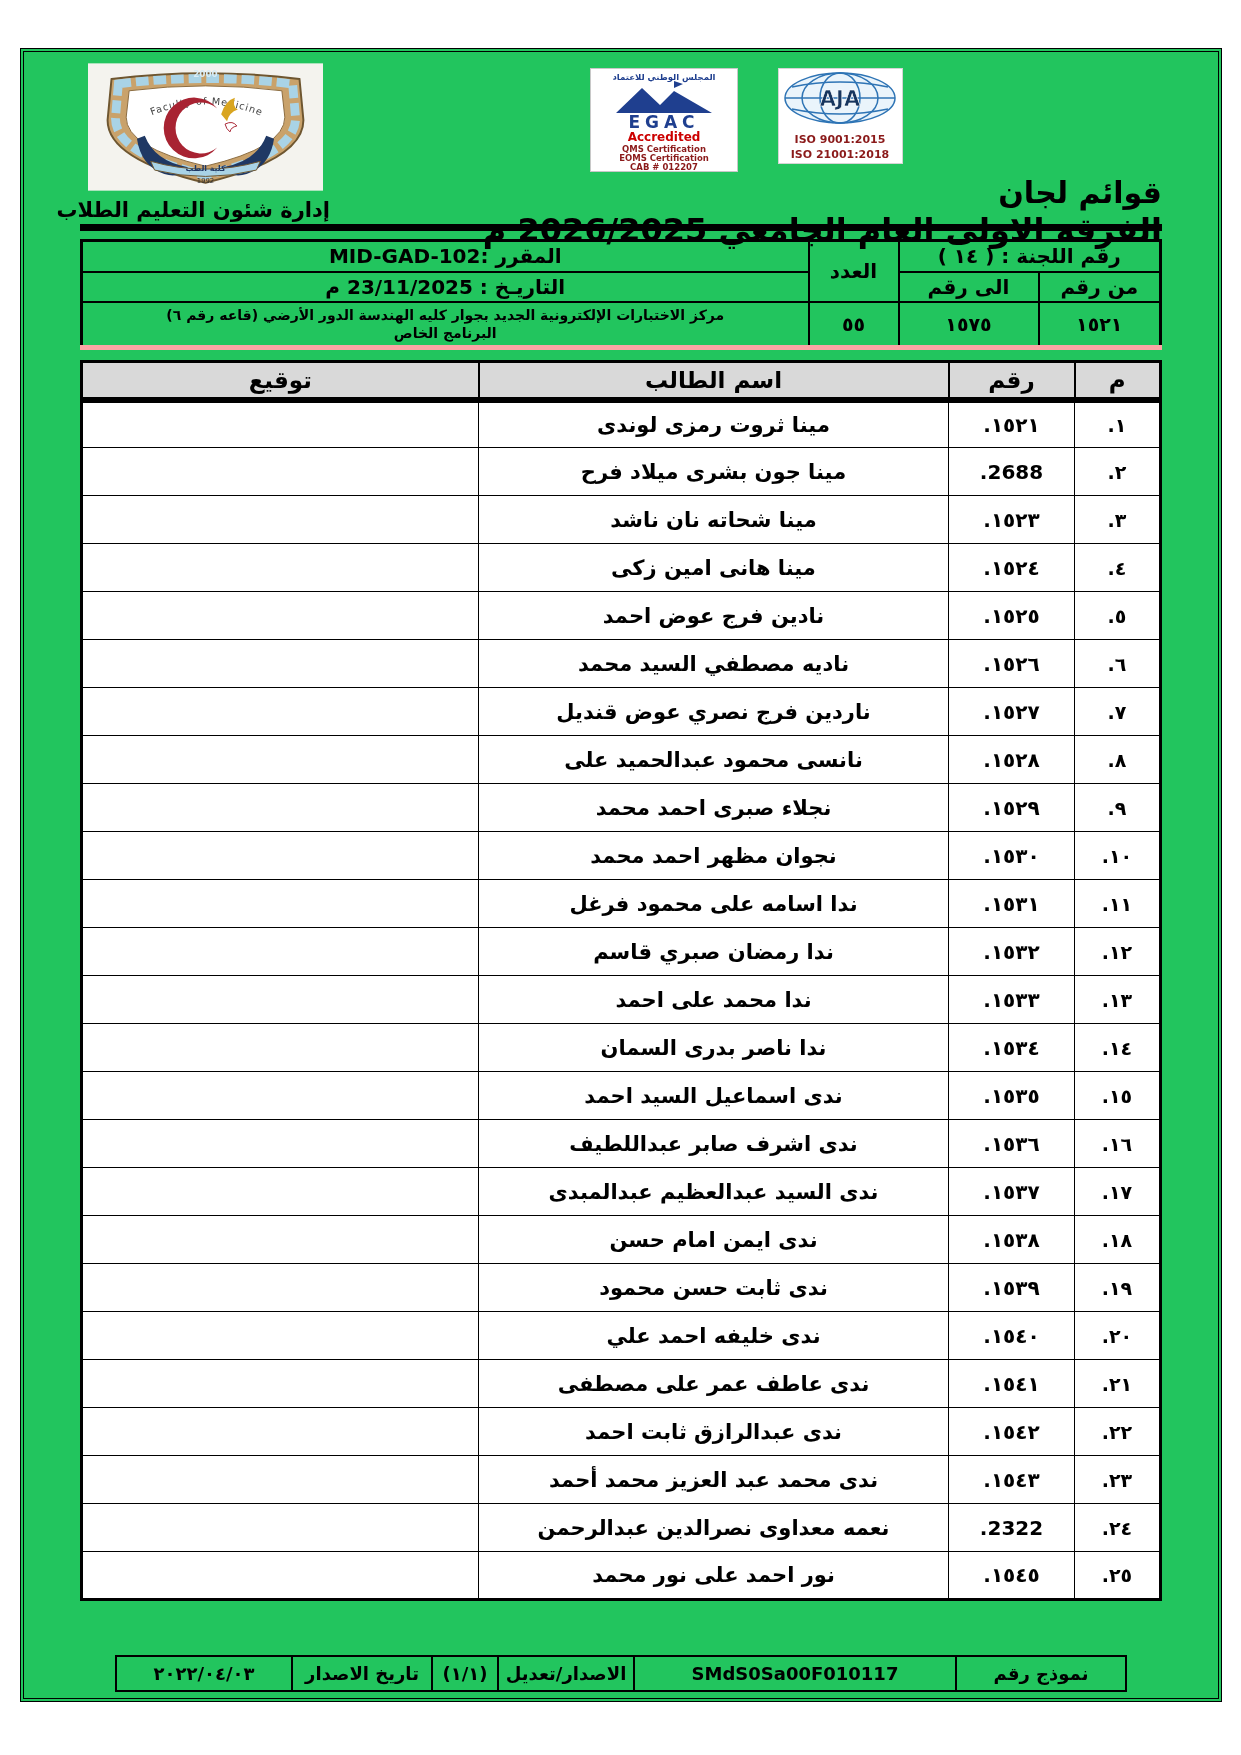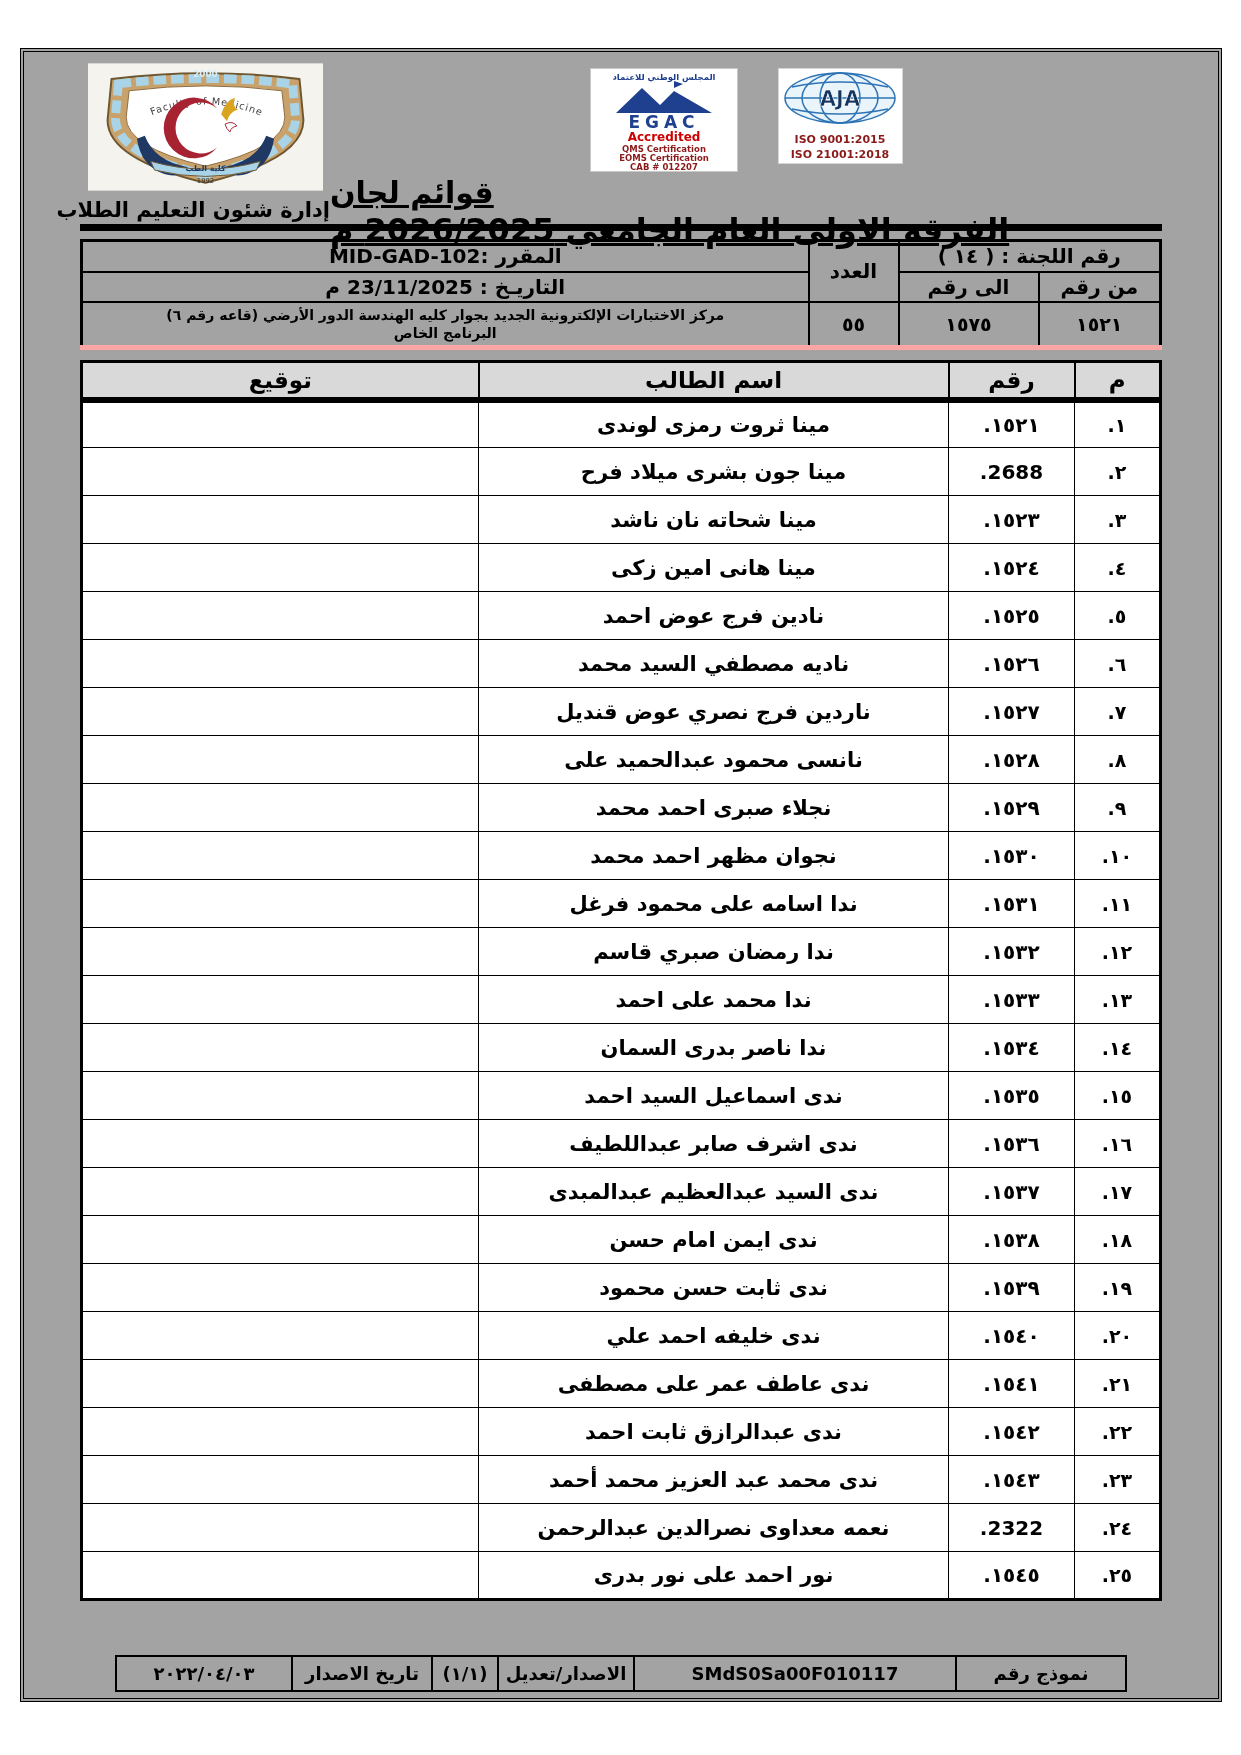--- a/index.html
+++ b/index.html
@@ -4,27 +4,27 @@
 <style>
   * { box-sizing: border-box; }
   html,body { margin:0; padding:0; }
   body {
     width:1241px; height:1755px; background:#ffffff; color:#000;
     font-family:"DejaVu Sans","Liberation Sans",sans-serif;
     position:relative; overflow:hidden;
   }
   .frame {
     position:absolute; left:20px; top:48px; width:1202px; height:1654px;
-    border:4px double #000; padding:10px 56px 0 56px; background:#a3a3a3;
+    border:4px double #000; padding:10px 56px 0 56px; background:#22c55e;
   }
   
   .hdr { display:flex; align-items:flex-start; height:162px; }
   .hdr-left { width:250px; text-align:center; }
   .hdr-left .caption { font-size:21px; font-weight:bold; margin-top:2px; white-space:nowrap; }
-  .hdr-center { flex:1; text-align:left; padding-top:6px;text-decoration:underline; }
+  .hdr-center { flex:1; text-align:right; padding-top:6px; }
   .logo-row { display:flex; justify-content:center; gap:40px; align-items:flex-start; }
   .title { font-size:30px; font-weight:bold; margin-top:3px; }
   .subtitle { font-size:32px; font-weight:bold; margin-top:1px; }
   .hdr-right { width:180px; text-align:center; }
   .hdr-right .cap { font-size:18px; font-weight:bold; line-height:1.25; }
   .hdr-rule { height:4px; border-top:2px solid #000; border-bottom:5px solid #000; }
   
   table { border-collapse:collapse; }
   .info-table { width:100%; margin-top:8px; border:3px solid #000; }
   .info-table td {
@@ -332,21 +332,21 @@
         <tr>
           <td class="td-serial">٢٤.</td>
           <td class="td-num">2322.</td>
           <td class="td-name">نعمه معداوى نصرالدين عبدالرحمن</td>
           <td class="td-sig"></td>
         </tr>
 
         <tr>
           <td class="td-serial">٢٥.</td>
           <td class="td-num">١٥٤٥.</td>
-          <td class="td-name">نور احمد على نور بدرى</td>
+          <td class="td-name">نور احمد على نور محمد</td>
           <td class="td-sig"></td>
         </tr>
       </tbody>
   </table>
 
   <table class="footer-table" dir="rtl">
     <colgroup>
       <col style="width:170px">
         <col style="width:322px">
         <col style="width:136px">

